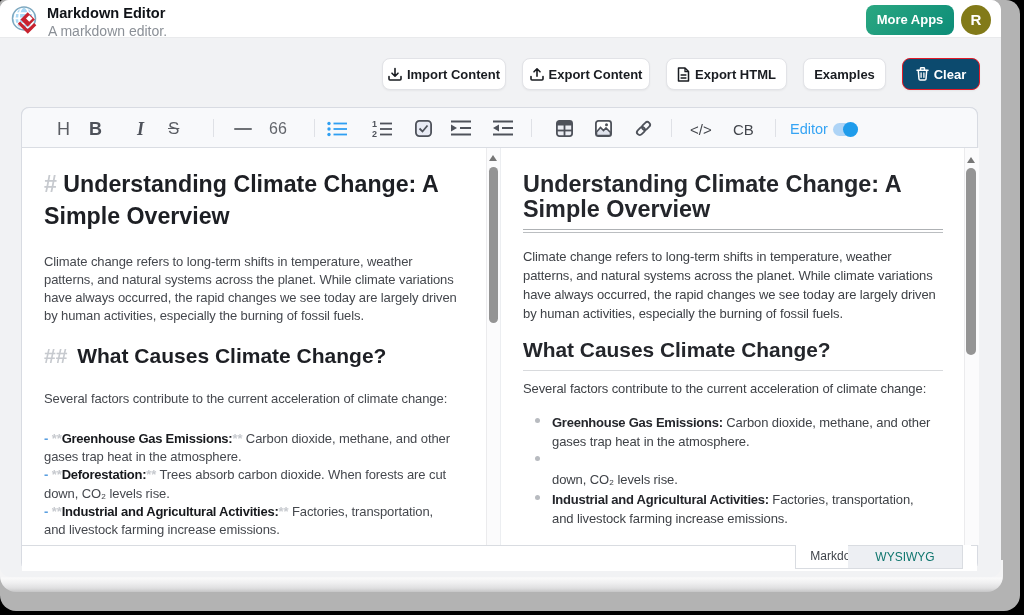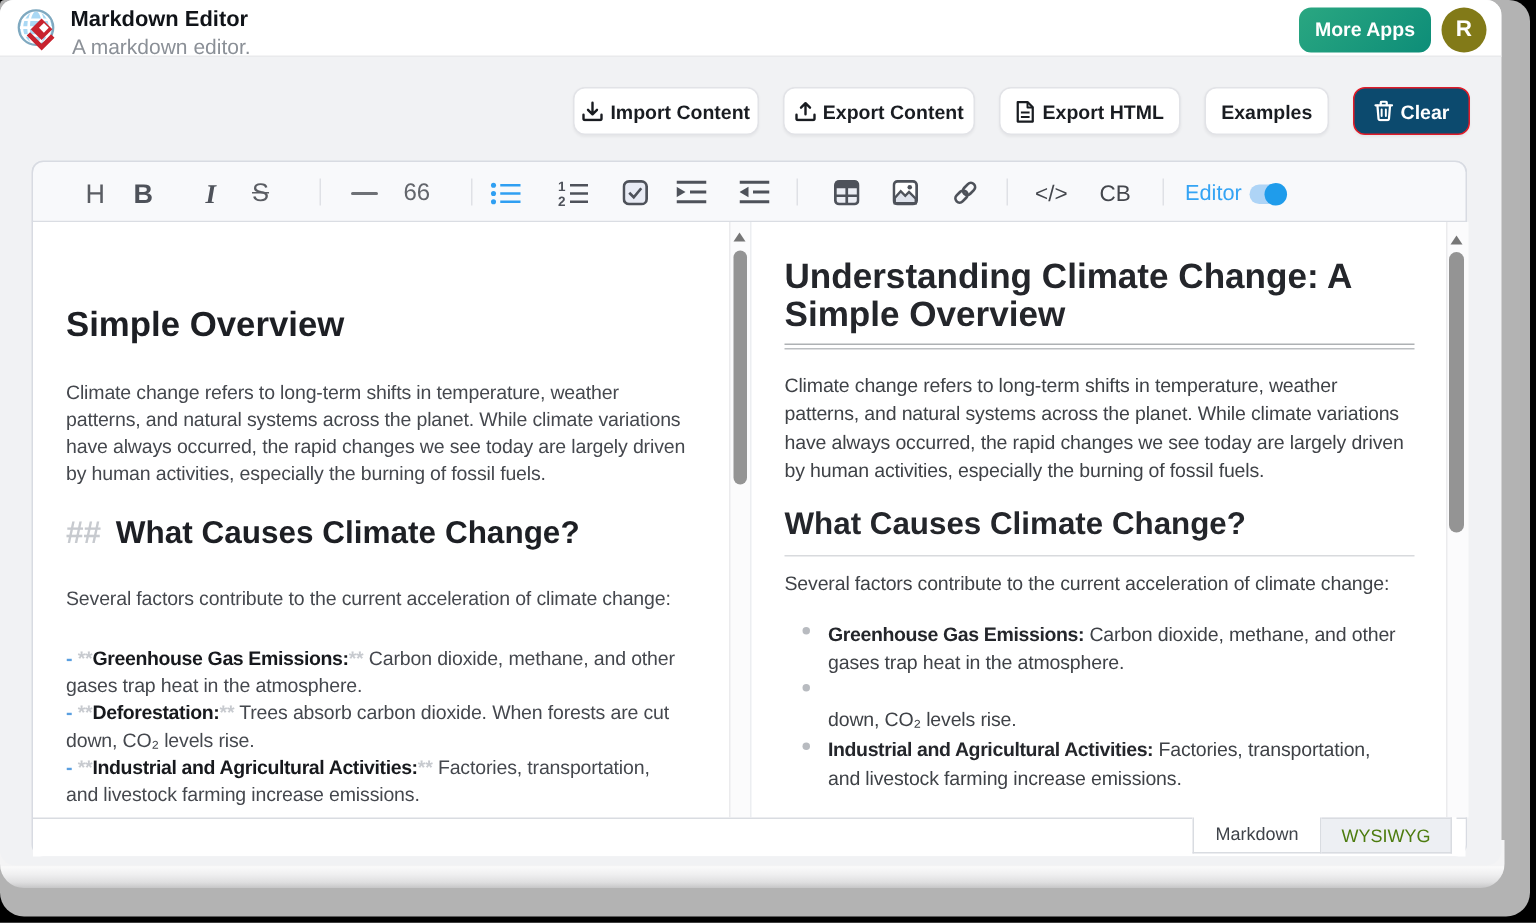--- a/index.html
+++ b/index.html
@@ -84,21 +84,21 @@
  <div class="sbar" style="left:486px;width:14px"></div>
  <div class="arrow" style="left:489px;top:155px"></div>
  <div class="thumb" style="left:489px;top:167px;height:156px;width:9px"></div>
  <div class="sbar" style="left:964px;width:15px"></div>
  <div class="arrow" style="left:967px;top:157px"></div>
  <div class="thumb" style="left:966px;top:168px;height:187px"></div>
  <div class="modebar"></div>
     <div style="position:absolute;left:22px;top:545px;width:773px;height:1px;background:#d9dce1"></div>
     <div style="position:absolute;left:971px;top:545px;width:7px;height:1px;background:#d9dce1"></div>
  <div class="tab" style="left:795px;width:86px;background:#fff;border:1px solid #d9dce1;border-top:none;color:#3f434a">Markdown</div>
- <div class="tab" style="left:881px;width:87px;background:#edeff3;border:1px solid #d9dce1;border-left:none;color:#4d7c0f">WYSIWYG</div>
+ <div class="tab" style="left:848px;width:115px;background:#edeff3;border:1px solid #d9dce1;border-left:none;color:#0f766e">WYSIWYG</div>
 
  <div class="ticon" style="left:57px;top:119px;font-weight:normal;font-size:18px;color:#5a5d63">H</div>
  <div class="ticon" style="left:89px;top:119px;font-size:18px">B</div>
  <div class="ticon" style="left:137px;top:119px;font-size:18px;font-style:italic;font-family:'Liberation Serif',serif">I</div>
  <div class="ticon" style="left:168px;top:119px;font-size:17px;text-decoration:line-through;font-weight:normal;color:#5a5d63">S</div>
  <div class="tsep" style="left:213px"></div>
  <div style="position:absolute;left:234px;top:128px;width:18px;height:2px;background:#6e7176;border-radius:1px"></div>
  <div class="ticon" style="left:269px;top:120px;font-size:16px;font-weight:normal;color:#63666c;letter-spacing:0px">66</div>
  <div class="tsep" style="left:314px"></div>
  <svg style="position:absolute;left:327px;top:120px" width="21" height="18" viewBox="0 0 21 18">
@@ -163,20 +163,21 @@
       </g>
     </svg>
  <div class="tsep" style="left:671px"></div>
  <div class="ticon" style="left:690px;top:121px;font-size:15px;font-weight:normal;color:#44474d">&lt;/&gt;</div>
  <div class="ticon" style="left:733px;top:121px;font-size:15px;font-weight:normal;color:#44474d">CB</div>
  <div class="tsep" style="left:775px"></div>
  <div style="position:absolute;left:790px;top:120.5px;font-size:14.5px;color:#35a4f4">Editor</div>
  <div style="position:absolute;left:833px;top:123px;width:25px;height:13px;border-radius:7px;background:#aed4f6"></div>
  <div style="position:absolute;left:843px;top:122px;width:15px;height:15px;border-radius:50%;background:#1f9ceb"></div>
 
+ <div class="ln mdh" style="left:44px;top:171px"><span class="gr">#</span> Understanding Climate Change: A</div>
  <div class="ln mdh" style="left:44px;top:203px">Simple Overview</div>
  <div class="ln md" style="left:44px;top:254px">Climate change refers to long-term shifts in temperature, weather</div>
  <div class="ln md" style="left:44px;top:272px">patterns, and natural systems across the planet. While climate variations</div>
  <div class="ln md" style="left:44px;top:290px">have always occurred, the rapid changes we see today are largely driven</div>
  <div class="ln md" style="left:44px;top:308px">by human activities, especially the burning of fossil fuels.</div>
  <div class="ln mdh" style="left:44px;top:344px;font-size:21px"><span class="gr" style="margin-right:4px">##</span> What Causes Climate Change?</div>
  <div class="ln md" style="left:44px;top:391px">Several factors contribute to the current acceleration of climate change:</div>
  <div class="ln md" style="left:44px;top:431px"><span class="bl">-</span> <span class="gr">**</span><span class="bb">Greenhouse Gas Emissions:</span><span class="gr">**</span> Carbon dioxide, methane, and other</div>
  <div class="ln md" style="left:44px;top:449px">gases trap heat in the atmosphere.</div>
  <div class="ln md" style="left:44px;top:467px"><span class="bl">-</span> <span class="gr">**</span><span class="bb">Deforestation:</span><span class="gr">**</span> Trees absorb carbon dioxide. When forests are cut</div>

